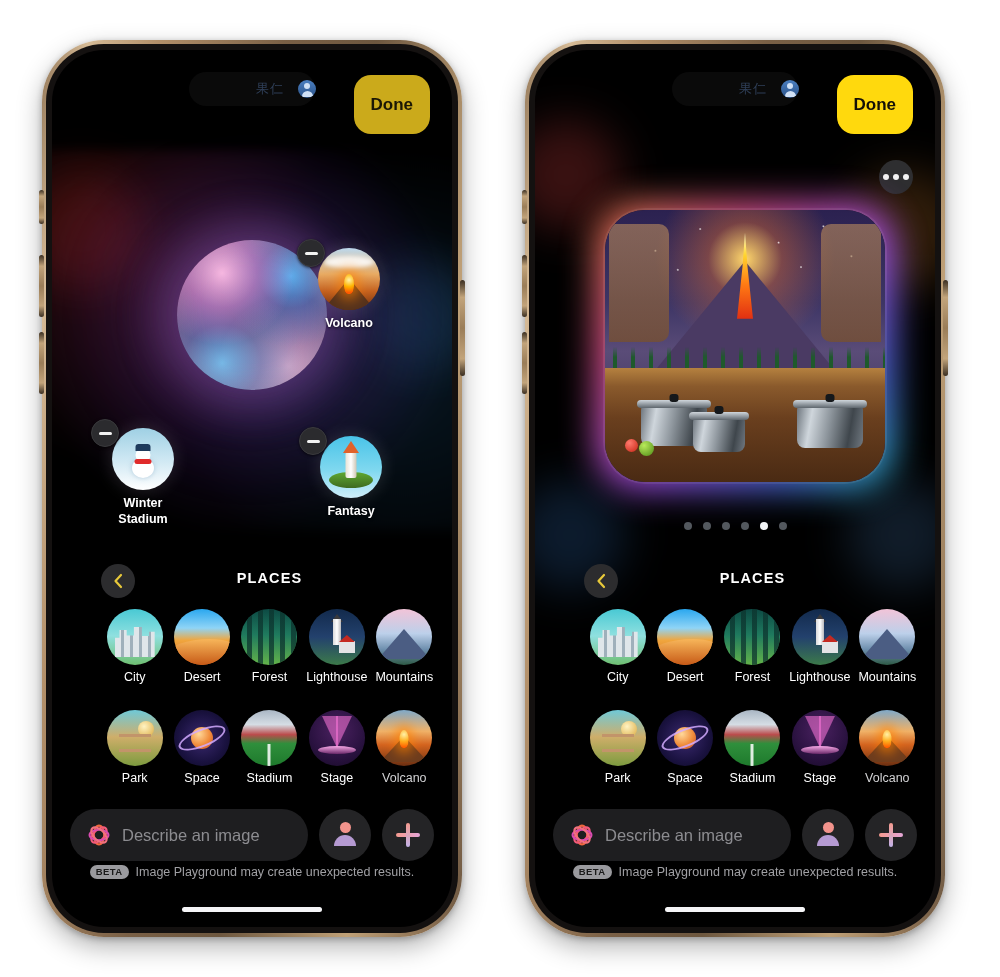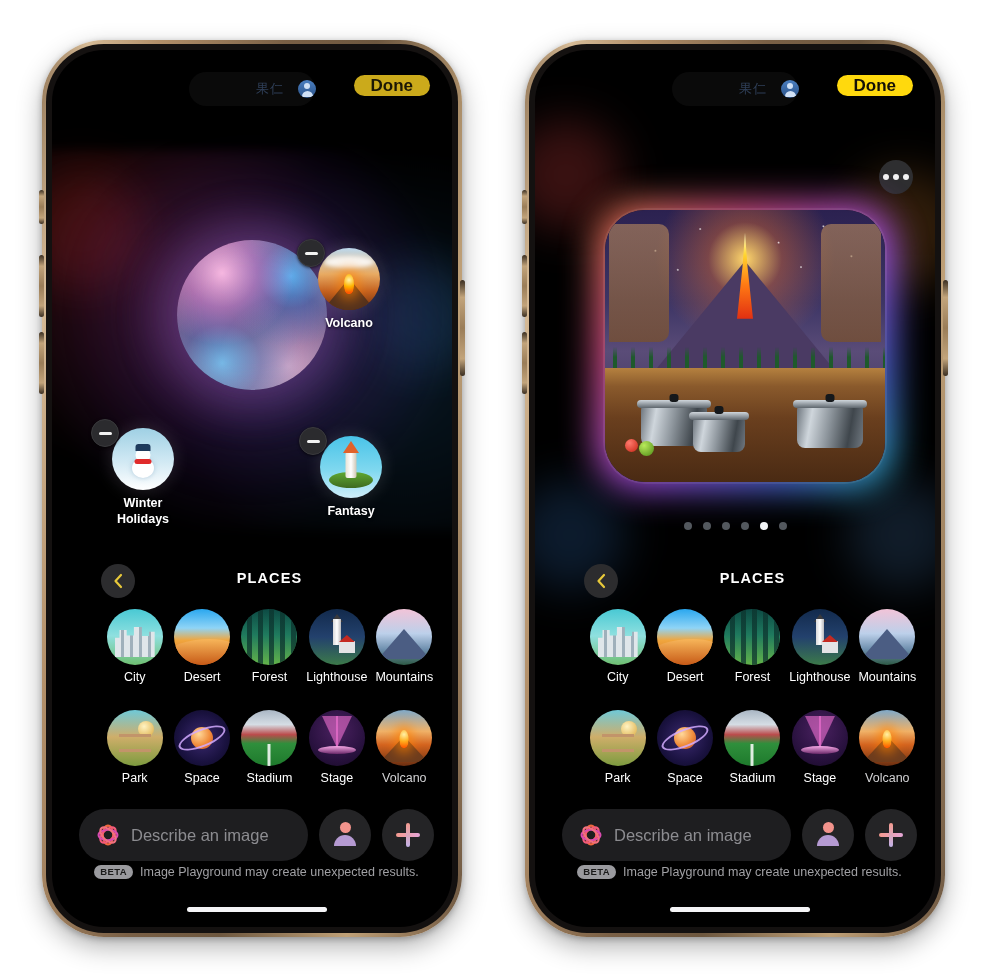--- a/index.html
+++ b/index.html
@@ -51,21 +51,21 @@
     position:absolute;top:30px;left:50%;transform:translateX(46px);
     width:18px;height:18px;border-radius:50%;
     background:linear-gradient(180deg,#4a7fc1,#2b5287);
     display:flex;align-items:flex-end;justify-content:center;overflow:hidden;
   }
   .island-avatar i{display:block;width:11px;height:6px;border-radius:6px 6px 0 0;background:#cfe0f5;margin-bottom:1px;}
   .island-avatar::before{content:"";position:absolute;top:3px;width:6px;height:6px;border-radius:50%;background:#cfe0f5;}
 
   .done{
     position:absolute;top:25px;right:22px;
-    padding:2px 17px;border-radius:17px;
+    padding:21px 17px;border-radius:17px;
     font-size:17px;font-weight:700;line-height:1;
     color:#231d04;
   }
   .done.dim{background:#cbaa1b;color:#1b1705;}
   .done.bright{background:#ffd90d;color:#141006;}
 
   
   .canvas{position:absolute;left:0;right:0;top:60px;height:460px;}
   .glow-field{
     position:absolute;left:-40px;right:-40px;top:40px;height:380px;
@@ -249,21 +249,21 @@
   .t-stadium::after{content:"";position:absolute;left:50%;bottom:0;transform:translateX(-50%);width:3px;height:22px;background:rgba(255,255,255,.85);}
   .t-stage{background:radial-gradient(circle at 50% 36%,#4a2160 0%,#2a1240 60%,#160a26 100%);}
   .t-stage .beamL{position:absolute;left:10px;top:6px;width:0;height:0;border-left:3px solid transparent;border-right:16px solid rgba(255,120,220,.55);border-bottom:34px solid transparent;}
   .t-stage .beamR{position:absolute;right:10px;top:6px;width:0;height:0;border-right:3px solid transparent;border-left:16px solid rgba(255,120,220,.55);border-bottom:34px solid transparent;}
   .t-stage .plat{position:absolute;left:50%;bottom:12px;transform:translateX(-50%);width:38px;height:8px;border-radius:50%;background:linear-gradient(180deg,#f7a8e6,#6b2a6a);}
   .t-volc{background:linear-gradient(180deg,#7fa9c9 0%,#f0b268 38%,#d4641f 62%,#6a2f12 100%);}
   .t-volc::after{content:"";position:absolute;left:50%;bottom:4px;transform:translateX(-50%);width:0;height:0;border-left:24px solid transparent;border-right:24px solid transparent;border-bottom:26px solid #6d3c1d;}
   .t-volc .v-lava{position:absolute;left:50%;bottom:18px;transform:translateX(-50%);width:9px;height:18px;z-index:2;border-radius:50% 50% 40% 40%;background:radial-gradient(circle at 50% 25%,#fff0a6,#ffaf1e 48%,#ff5e00 90%);box-shadow:0 0 12px 5px rgba(255,130,0,.7);}
 
   
-  .bottom{position:absolute;left:9px;right:0;bottom:0;height:120px;}
+  .bottom{position:absolute;left:0;right:0;bottom:0;height:120px;}
   .bar-row{display:flex;align-items:center;gap:11px;padding:0 18px;height:56px;}
   .search{
     flex:1;height:52px;border-radius:26px;background:#1e1e20;
     display:flex;align-items:center;gap:10px;padding:0 16px;
   }
   .ai-logo{width:26px;height:26px;flex:0 0 26px;}
   .search-ph{font-size:16.5px;color:#8c8c90;}
   .circ-btn{width:52px;height:52px;flex:0 0 52px;border-radius:50%;background:#242426;
     display:flex;align-items:center;justify-content:center;position:relative;}
   .person-head{position:absolute;top:13px;width:11px;height:11px;border-radius:50%;background:#f2938c;}
@@ -329,21 +329,21 @@
         <div class="concept" style="left:48px;top:318px;">
           <div class="cp-circle art-winter">
             <div class="sm-b"></div>
               <div class="sm-h"></div>
               <div class="sm-sc"></div>
               <div class="sm-hat"></div>
           </div>
           <div class="minus">
               <i></i>
             </div>
-          <div class="cp-label">Winter Holidays</div>
+          <div class="cp-label">Winter Stadium</div>
         </div>
 
         
         <div class="concept" style="left:256px;top:326px;">
           <div class="cp-circle art-fantasy">
             <div class="isle"></div>
               <div class="tower"></div>
               <div class="roof"></div>
           </div>
           <div class="minus">

